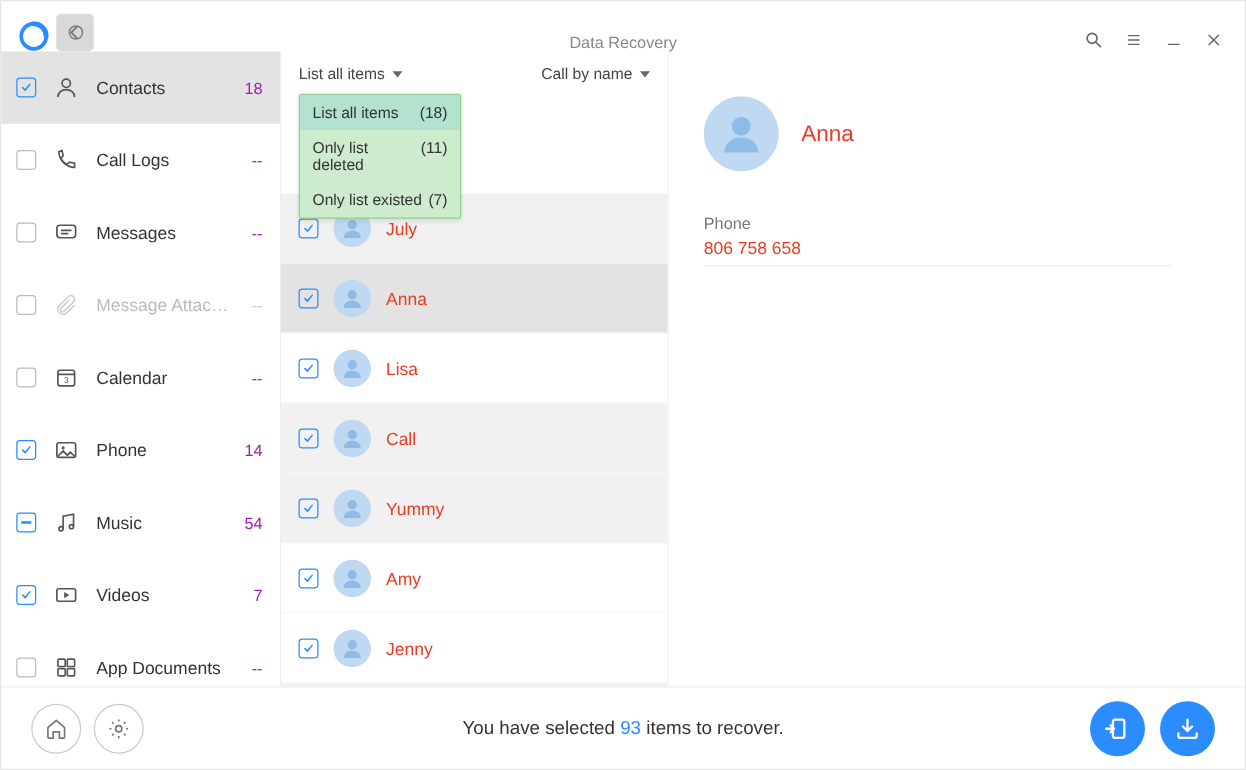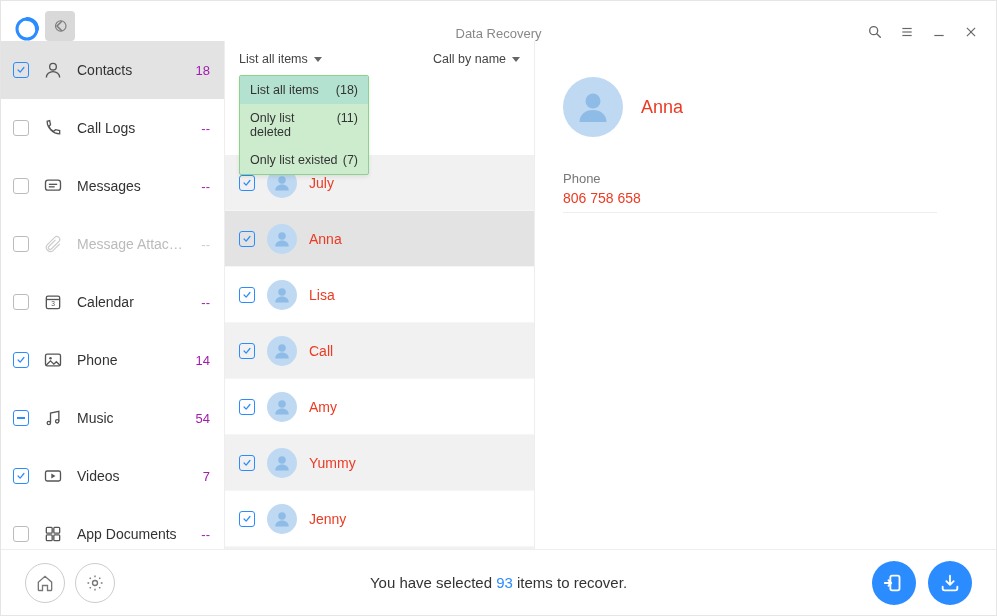--- a/index.html
+++ b/index.html
@@ -309,47 +309,47 @@
               </svg>
             </span>
             <span class="avatar">
               <svg viewBox="0 0 24 24">
                 <circle cx="12" cy="8" r="5" fill="#8fbce6"></circle>
                 <path d="M3 22c0-5 4-8 9-8s9 3 9 8" fill="#8fbce6"></path>
               </svg>
             </span>
             <span class="name deleted">Call</span>
           </div>
+          <div class="row alt">
+            <span class="rchk">
+              <svg class="check-svg" viewBox="0 0 24 24">
+                <path d="M5 12l5 5 9-11" fill="none" stroke="#2b8cff" stroke-width="3" stroke-linecap="round" stroke-linejoin="round"></path>
+              </svg>
+            </span>
+            <span class="avatar">
+              <svg viewBox="0 0 24 24">
+                <circle cx="12" cy="8" r="5" fill="#8fbce6"></circle>
+                <path d="M3 22c0-5 4-8 9-8s9 3 9 8" fill="#8fbce6"></path>
+              </svg>
+            </span>
+            <span class="name deleted">Yummy</span>
+          </div>
           <div class="row">
             <span class="rchk">
               <svg class="check-svg" viewBox="0 0 24 24">
                 <path d="M5 12l5 5 9-11" fill="none" stroke="#2b8cff" stroke-width="3" stroke-linecap="round" stroke-linejoin="round"></path>
               </svg>
             </span>
             <span class="avatar">
               <svg viewBox="0 0 24 24">
                 <circle cx="12" cy="8" r="5" fill="#8fbce6"></circle>
                 <path d="M3 22c0-5 4-8 9-8s9 3 9 8" fill="#8fbce6"></path>
               </svg>
             </span>
             <span class="name deleted">Amy</span>
-          </div>
-          <div class="row alt">
-            <span class="rchk">
-              <svg class="check-svg" viewBox="0 0 24 24">
-                <path d="M5 12l5 5 9-11" fill="none" stroke="#2b8cff" stroke-width="3" stroke-linecap="round" stroke-linejoin="round"></path>
-              </svg>
-            </span>
-            <span class="avatar">
-              <svg viewBox="0 0 24 24">
-                <circle cx="12" cy="8" r="5" fill="#8fbce6"></circle>
-                <path d="M3 22c0-5 4-8 9-8s9 3 9 8" fill="#8fbce6"></path>
-              </svg>
-            </span>
-            <span class="name deleted">Yummy</span>
           </div>
           <div class="row">
             <span class="rchk">
               <svg class="check-svg" viewBox="0 0 24 24">
                 <path d="M5 12l5 5 9-11" fill="none" stroke="#2b8cff" stroke-width="3" stroke-linecap="round" stroke-linejoin="round"></path>
               </svg>
             </span>
             <span class="avatar">
               <svg viewBox="0 0 24 24">
                 <circle cx="12" cy="8" r="5" fill="#8fbce6"></circle>

